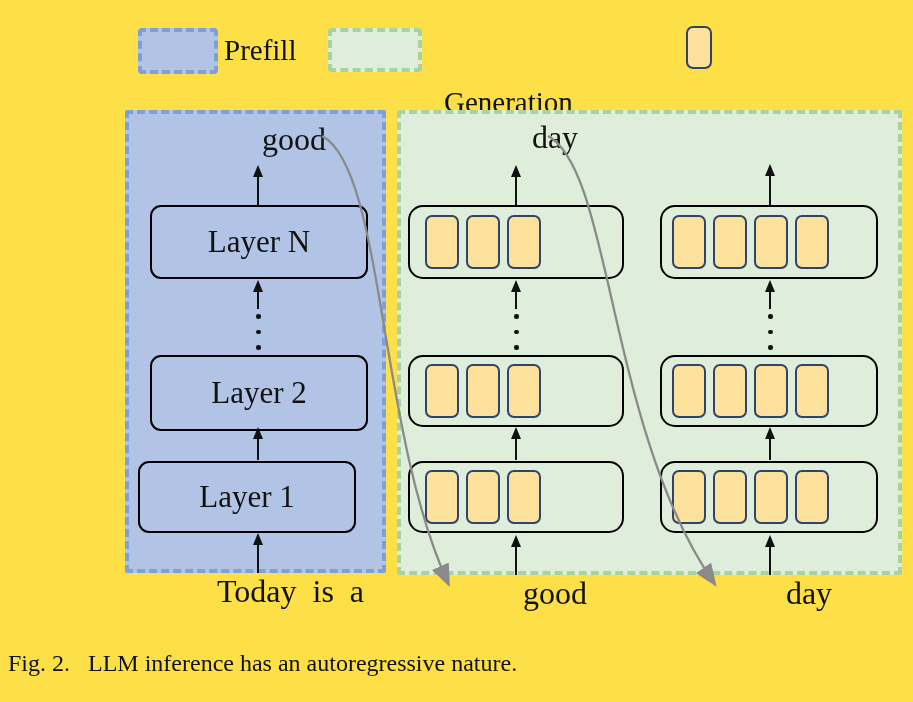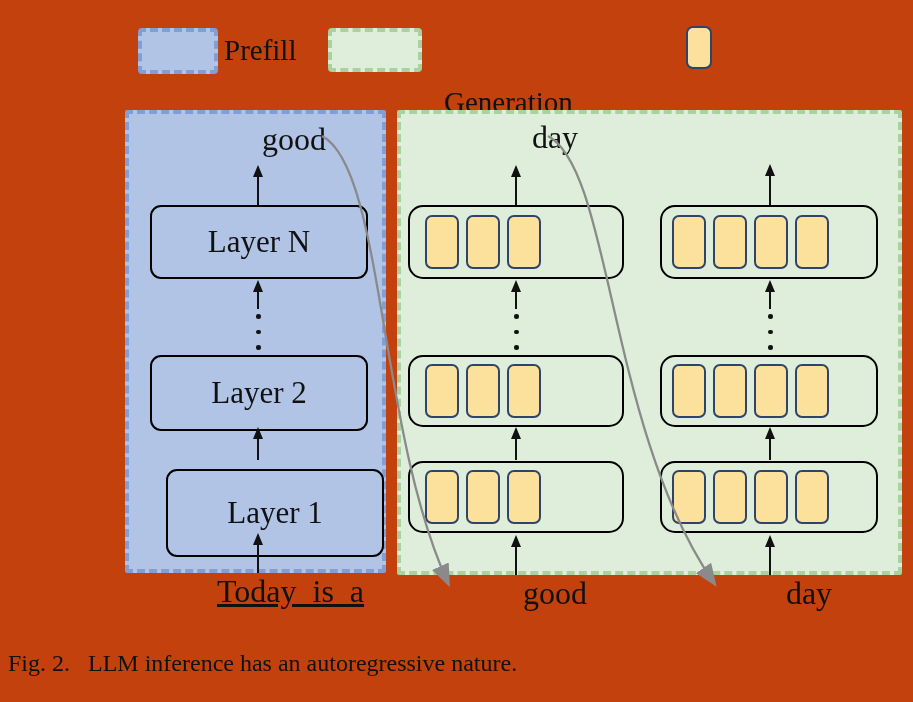--- a/index.html
+++ b/index.html
@@ -1,17 +1,17 @@
 <!DOCTYPE html>
 <html style="--prefill_fill: #b1c4e5; --prefill_border: #7f9fd6; --gen_fill: #deeeda; --gen_border: #a8d3a0; --kv_fill: #fbe19c; --kv_border: #2f4468; --flow_arrow: #8a8a8a;"><head>
 <meta charset="utf-8">
 <style>
   html,body { margin:0; padding:0; background:#ffffff; }
   #canvas {
-    position:relative; width:913px; height:702px; background:#c2410c;
+    position:relative; width:913px; height:702px; background:#fde047;
     font-family:"Liberation Serif","DejaVu Serif",serif; color:#111;
     overflow:hidden;
   }
   .abs { position:absolute; }
 
   
   .swatch-dashed { border-radius:4px; }
   .legend-label { font-size:29px; line-height:34px; white-space:pre; }
 
   
@@ -93,26 +93,26 @@
     <div class="dot"></div>
     <div class="dot"></div>
   </div>
 
   <div class="layer-box" style="left:150px; top:355px; height:76px;font-family:Liberation Serif, serif;">
     <span>Layer 2</span>
   </div>
 
   <div class="varrow" style="left:257px; top:429px; height:31px;"></div>
 
-  <div class="layer-box" style="left:166px; top:461px; height:88px;margin-top:8px;">
+  <div class="layer-box" style="left:138px; top:461px; height:72px;">
     <span>Layer 1</span>
   </div>
 
   <div class="varrow" style="left:257px; top:535px; height:38px;"></div>
-  <div class="token" style="left:125px; top:573px; width:253px;text-decoration:underline;">Today  is  a</div>
+  <div class="token" style="left:125px; top:573px; width:253px;">Today  is  a</div>
 
   <div class="token" style="left:441px; top:119px; width:150px;">day</div>
   <div class="varrow" style="left:515px; top:167px; height:38px;"></div>
 
   <div class="kv-row" style="left:408px; top:205px; width:216px; height:74px; padding-left:15px;">
       <div class="kv-cell"></div>
       <div class="kv-cell"></div>
       <div class="kv-cell"></div>
     </div>
 

